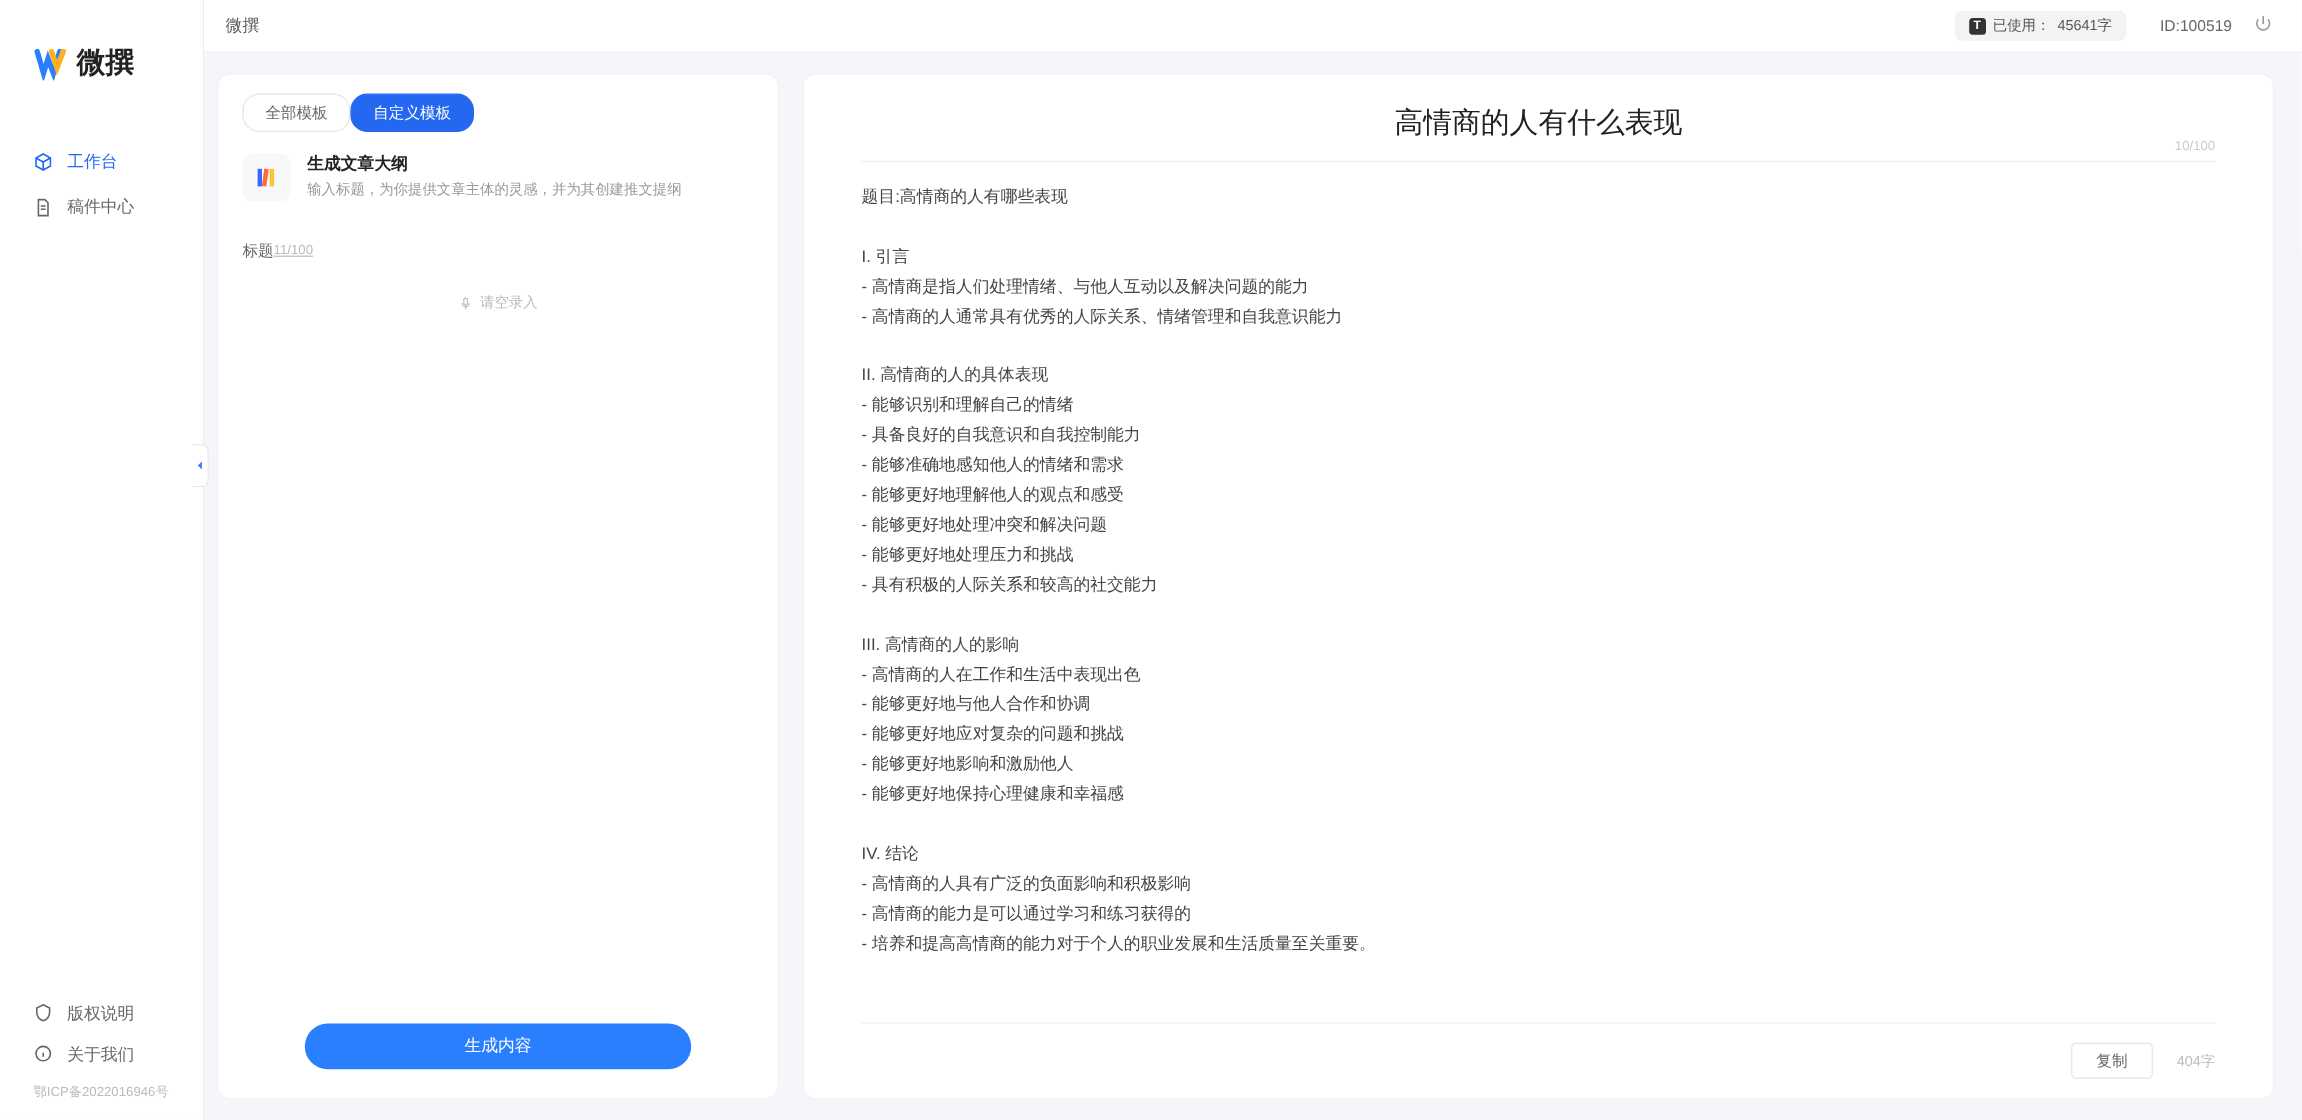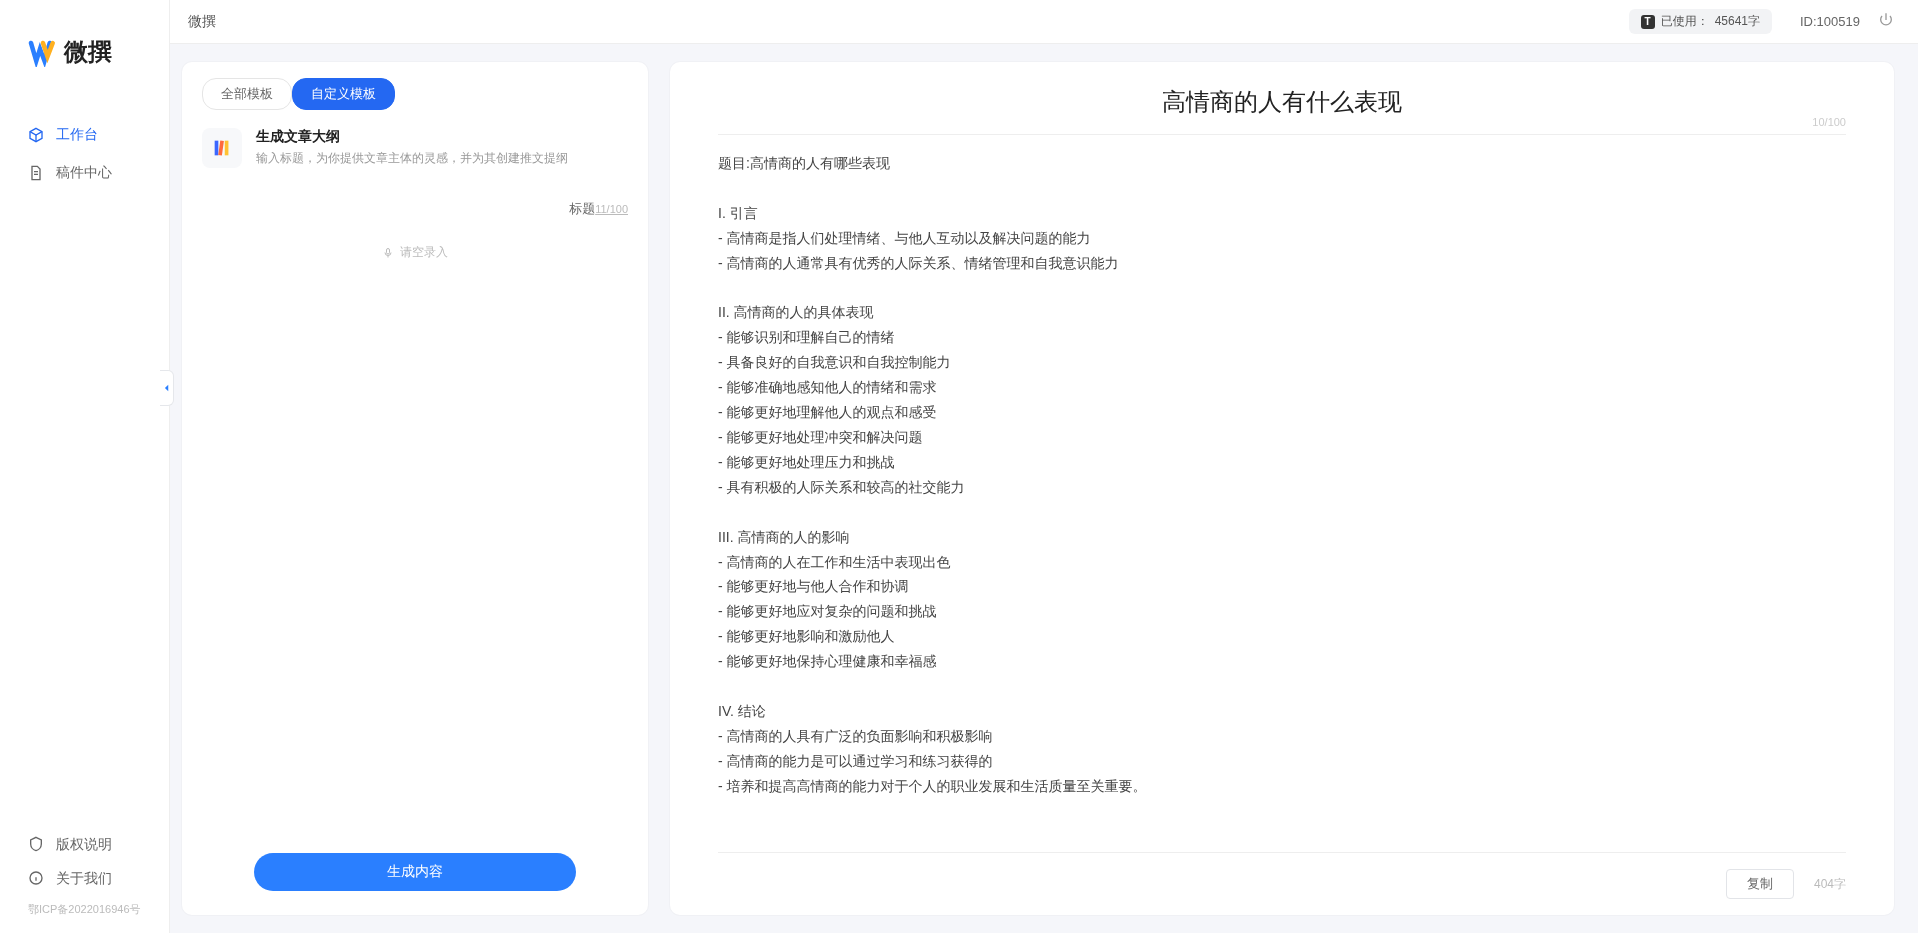--- a/index.html
+++ b/index.html
@@ -44,21 +44,21 @@
 
 
 .tabs { display: flex; gap: 0; padding: 16px 20px 0 20px; }
 .tab { padding: 6px 18px; font-size: 13px; color: #666; border-radius: 14px; cursor: pointer; border: 1px solid transparent; }
 .tab:first-child { border: 1px solid #e5e5e5; border-radius: 14px; background: #fff; }
 .tab.active { background: #2468f2; color: #fff; border-color: #2468f2; }
 .template-card { display: flex; gap: 14px; padding: 18px 20px 14px 20px; }
 .template-icon { width: 40px; height: 40px; border-radius: 8px; background: #f7f8fa; display: flex; align-items: center; justify-content: center; flex-shrink: 0; }
 .template-info .t-title { font-size: 14px; font-weight: 600; color: #222; margin-bottom: 4px; }
 .template-info .t-desc { font-size: 12px; color: #999; }
-.field-label { display: flex; justify-content: flex-end; align-items: center; padding: 18px 20px 8px 20px; font-size: 13px; color: #666; }
+.field-label { display: flex; justify-content: flex-start; align-items: center; padding: 18px 20px 8px 20px; font-size: 13px; color: #666; }
 .field-label .counter { color: #bbb; font-size: 11px; text-decoration: underline; }
 .input-wrap { padding: 0 20px; }
 .text-input { width: 100%; height: 40px; border: 1px solid #e2e4e8; border-radius: 6px; padding: 0 12px; font-size: 13px; color: #333; outline: none; }
 .voice-row { display: flex; align-items: center; justify-content: center; gap: 6px; color: #bbb; font-size: 12px; padding: 18px 0; }
 .voice-row svg { width: 12px; height: 12px; }
 .left-spacer { flex: 1; }
 .submit-wrap { padding: 16px 72px 24px 72px; }
 .submit-btn { width: 100%; height: 38px; background: #2a7fff; color: #fff; border: none; border-radius: 19px; font-size: 14px; cursor: pointer; }
 
 

